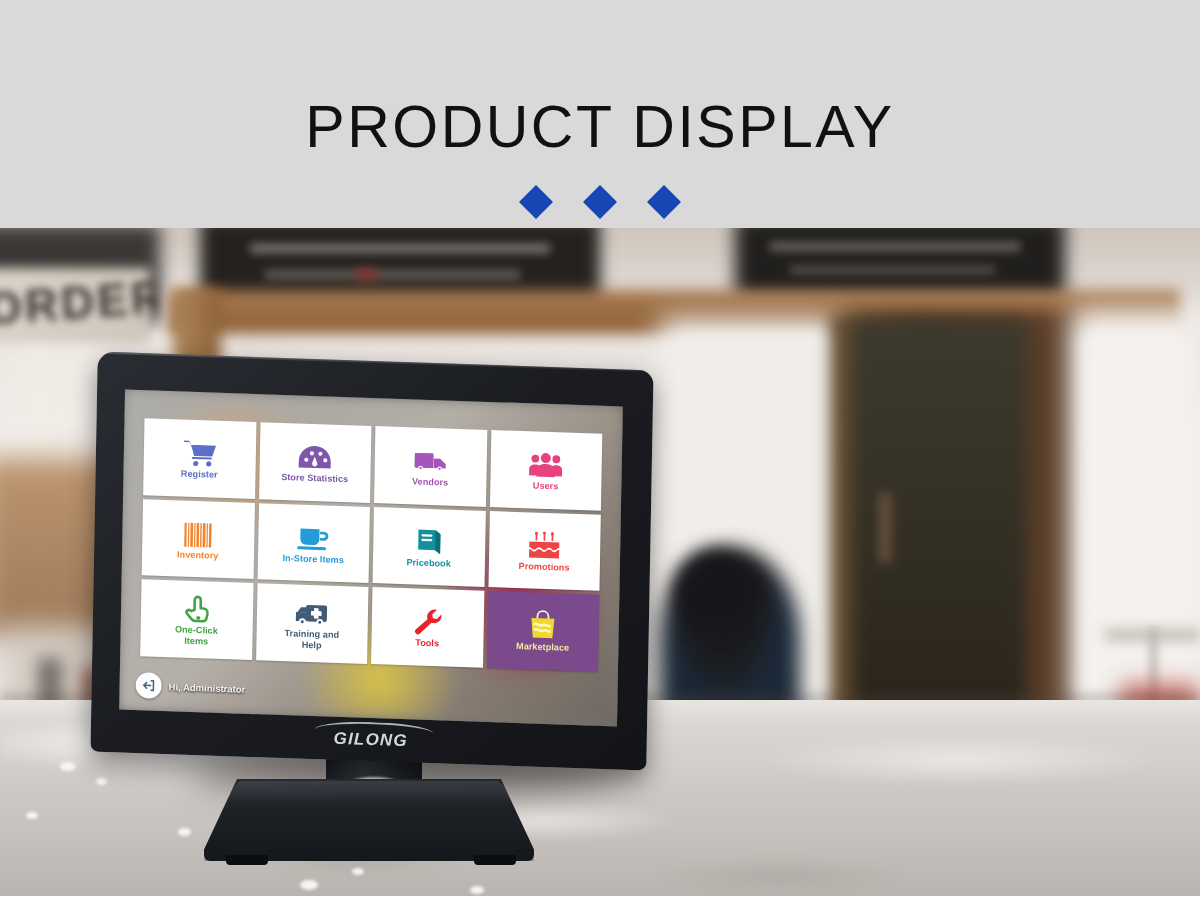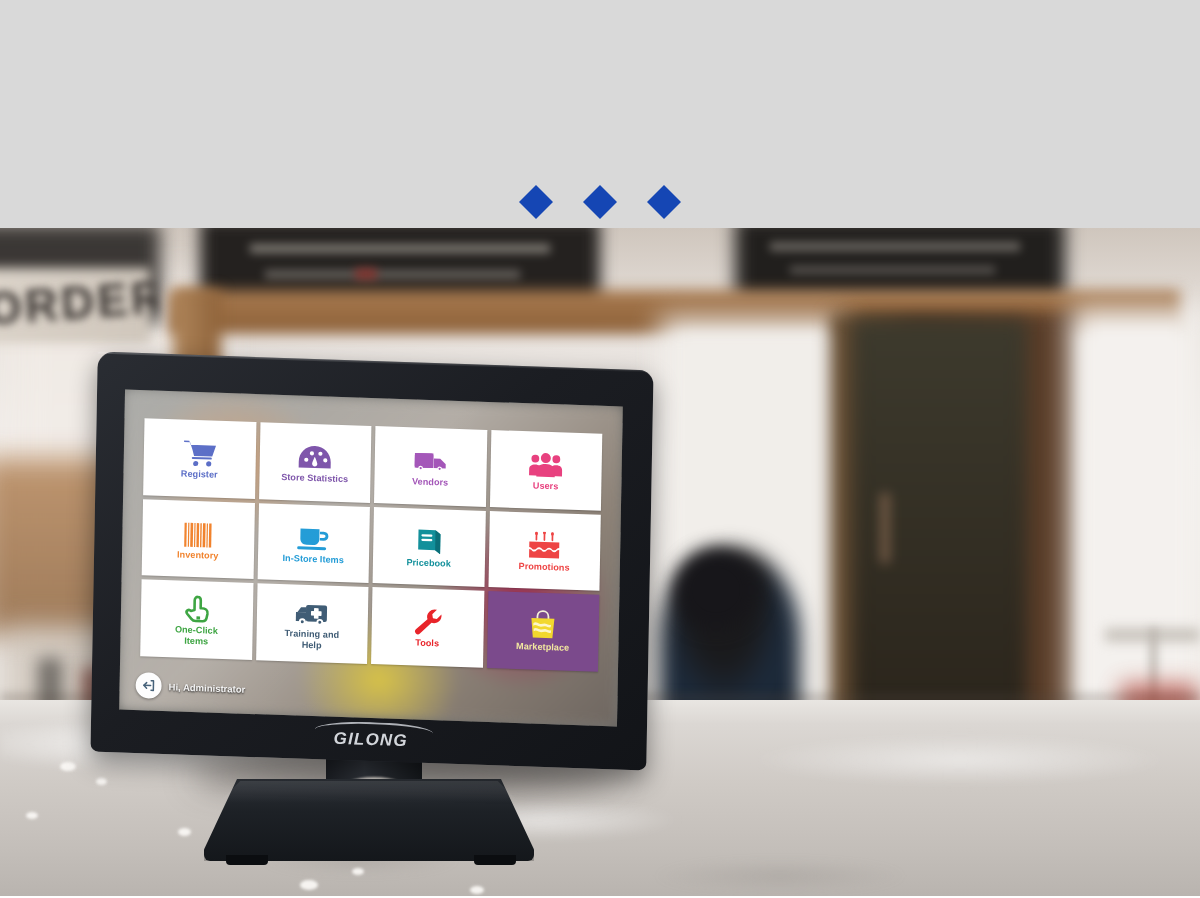--- a/index.html
+++ b/index.html
@@ -347,20 +347,21 @@
   
   #bottom-strip{
     position:absolute; left:0; top:896px; width:1200px; height:2px;
     background:#ffffff;
   }
 </style>
 </head>
 <body>
 
 <div id="header-band">
+  <div id="page-title">PRODUCT DISPLAY</div>
   <div id="diamond-row">
     <span class="diamond"></span>
     <span class="diamond"></span>
     <span class="diamond"></span>
   </div>
 </div>
 
 <div id="photo-scene">
 
   <div class="bg-layer" id="bg-wall"></div>

